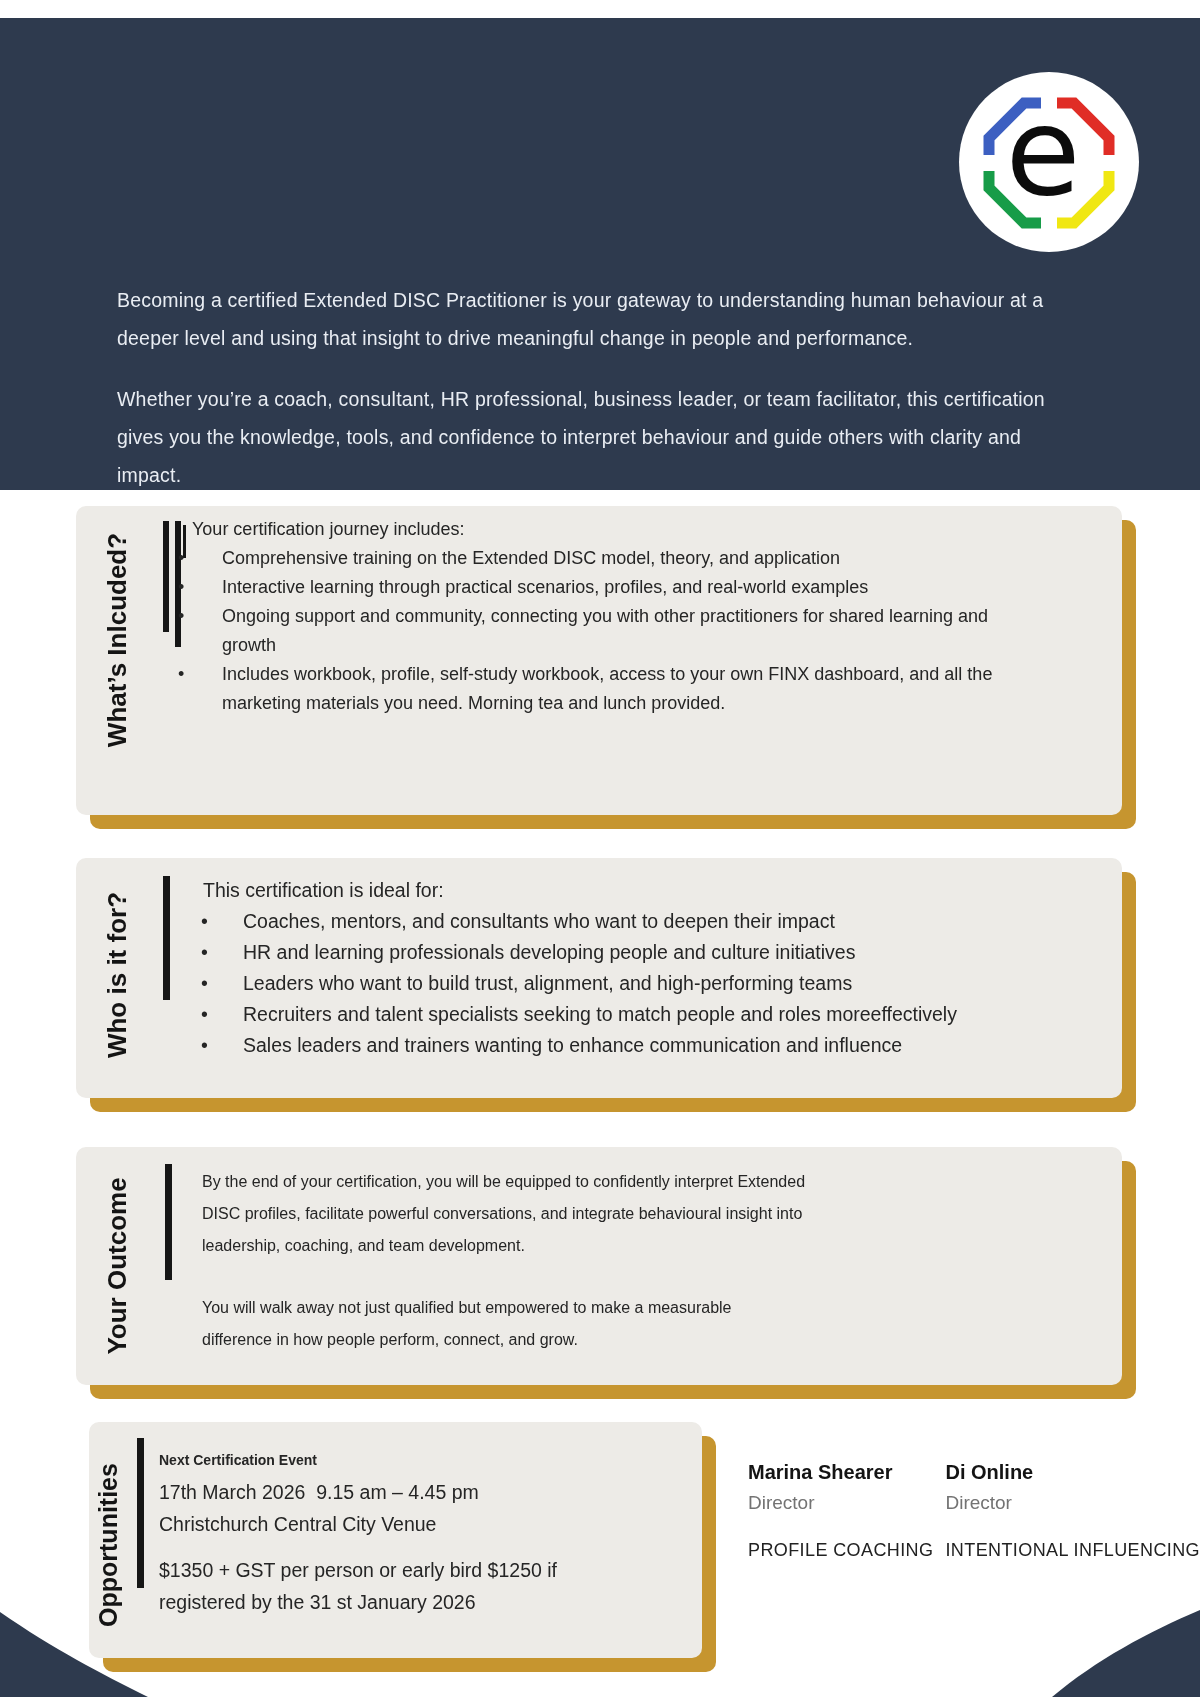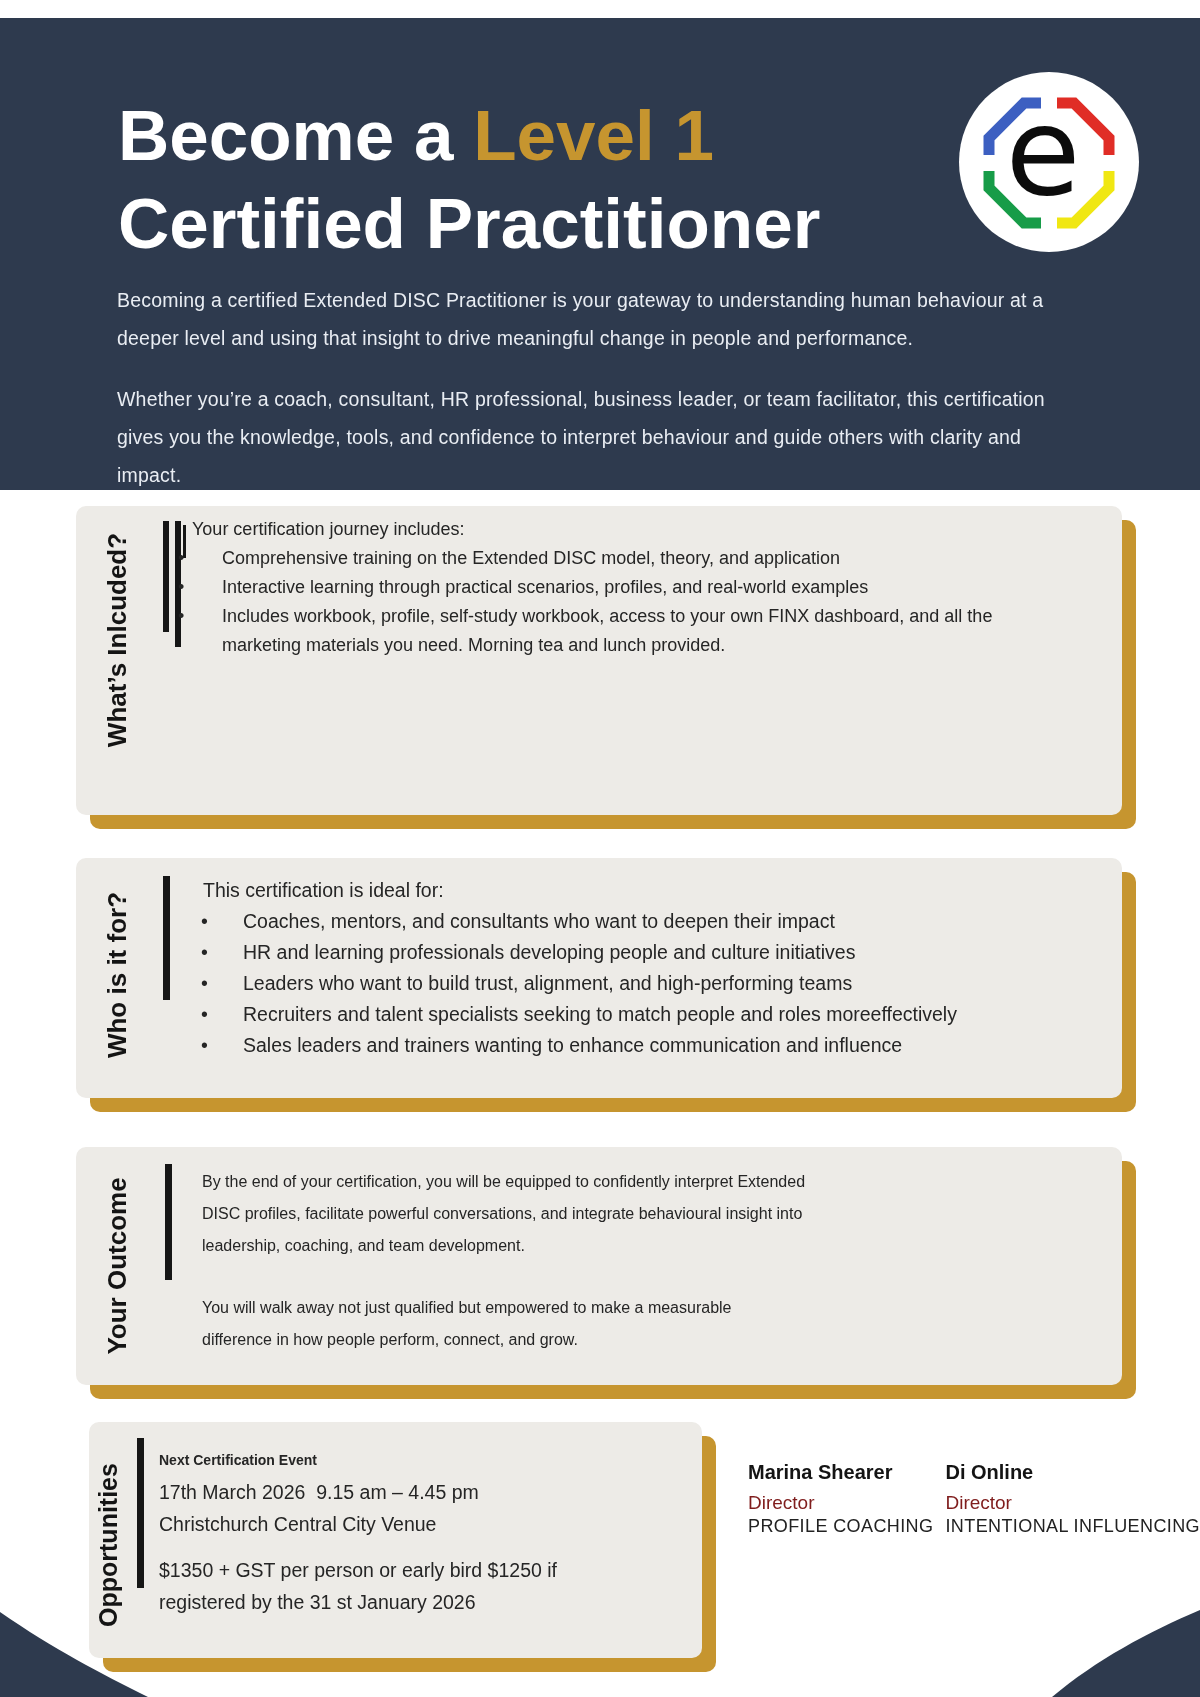--- a/index.html
+++ b/index.html
@@ -59,33 +59,32 @@
 
   .c4 .event-heading{font-weight:700; font-size:14px;}
   .c4 .event-line{white-space:pre-line;}
   .c4 .pricing{margin-top:14px; white-space:pre-line;}
 
   .facilitators{position:absolute; left:748px; top:1446px; width:452px; color:#141414;}
   .fac-heading{font-weight:700; font-size:24px; line-height:28px;}
   .fac-cols{display:flex;}
   .fac-col1{width:202px;}
   .fac-name{font-weight:700; font-size:20px; line-height:24px; margin-top:14px; white-space:nowrap;}
-  .fac-role{font-size:19px; line-height:23px; margin-top:7px; color:#7f1d1d;}
-  .fac-org{font-size:18px; line-height:22px; margin-top:1px; letter-spacing:0.4px; white-space:nowrap; color:#222;}
+  .fac-role{font-size:19px; line-height:23px; margin-top:7px; color:#737373;}
+  .fac-org{font-size:18px; line-height:22px; margin-top:25px; letter-spacing:0.4px; white-space:nowrap; color:#222;}
 
   .waves{position:absolute; left:0; top:1537px; width:1200px; height:160px;}
 </style>
 </head>
 <body>
 
 <div class="poster">
 
   <div class="header-bg"></div>
 
-  <h1 class="title"><span>Become a </span><span class="hl">Level 1</span><br><span>Certified Practitioner</span></h1>
 
   <p class="header-par par1">Becoming a certified Extended DISC Practitioner is your gateway to understanding human behaviour at a
 deeper level and using that insight to drive meaningful change in people and performance.</p>
   <p class="header-par par2">Whether you’re a coach, consultant, HR professional, business leader, or team facilitator, this certification
 gives you the knowledge, tools, and confidence to interpret behaviour and guide others with clarity and
 impact.</p>
 
   <svg class="logo" width="188" height="188" viewBox="0 0 188 188">
     <circle cx="94" cy="93" r="90" fill="#ffffff"></circle>
     <path d="M 86 34 L 69 34 L 34 69 L 34 86" fill="none" stroke-width="11" stroke="#3c5fc1"></path>
@@ -99,20 +98,22 @@
   <div class="side-label label1">What’s Inlcuded?</div>
   <div class="vbar bar1a"></div>
   <div class="vbar bar1b"></div>
   <div class="vbar bar1c"></div>
   <div class="content c1">
     <p>Your certification journey includes:</p>
     <ul class="blist">
 
     <li>Comprehensive training on the Extended DISC model, theory, and application</li>
         <li>Interactive learning through practical scenarios, profiles, and real-world examples</li>
+        <li>Ongoing support and community, connecting you with other practitioners for shared learning and
+growth</li>
         <li>Includes workbook, profile, self-study workbook, access to your own FINX dashboard, and all the
 marketing materials you need. Morning tea and lunch provided.</li>
       </ul>
   </div>
 
   <div class="card card2"></div>
   <div class="side-label label2">Who is it for?</div>
   <div class="vbar bar2"></div>
   <div class="content c2">
     <p>This certification is ideal for:</p>

